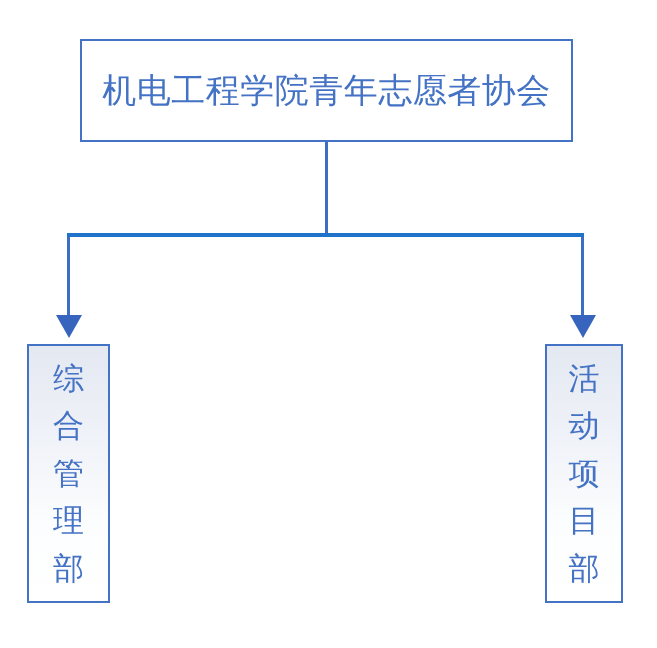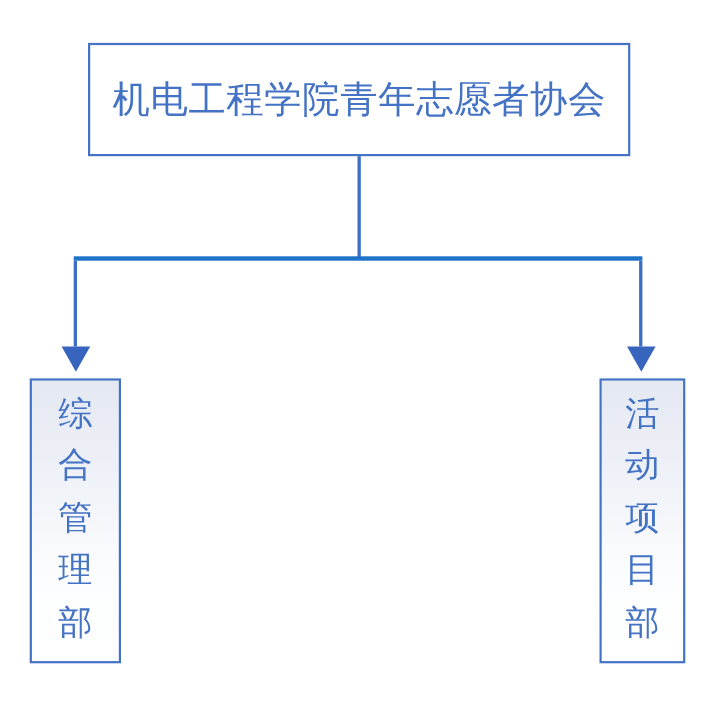--- a/index.html
+++ b/index.html
@@ -7,21 +7,20 @@
     padding: 0;
     background: #ffffff;
     font-family: "DejaVu Sans", "Liberation Sans", sans-serif;
   }
   .canvas {
     position: relative;
     width: 657px;
     height: 648px;
     background: #ffffff;
     overflow: hidden;
-    font-family: Liberation Mono, monospace;
   }
   
   .top-box {
     position: absolute;
     left: 80px; top: 39px;
     width: 493px; height: 103px;
     border: 2.5px solid #4472C4;
     background: #ffffff;
     box-sizing: border-box;
     display: flex;

